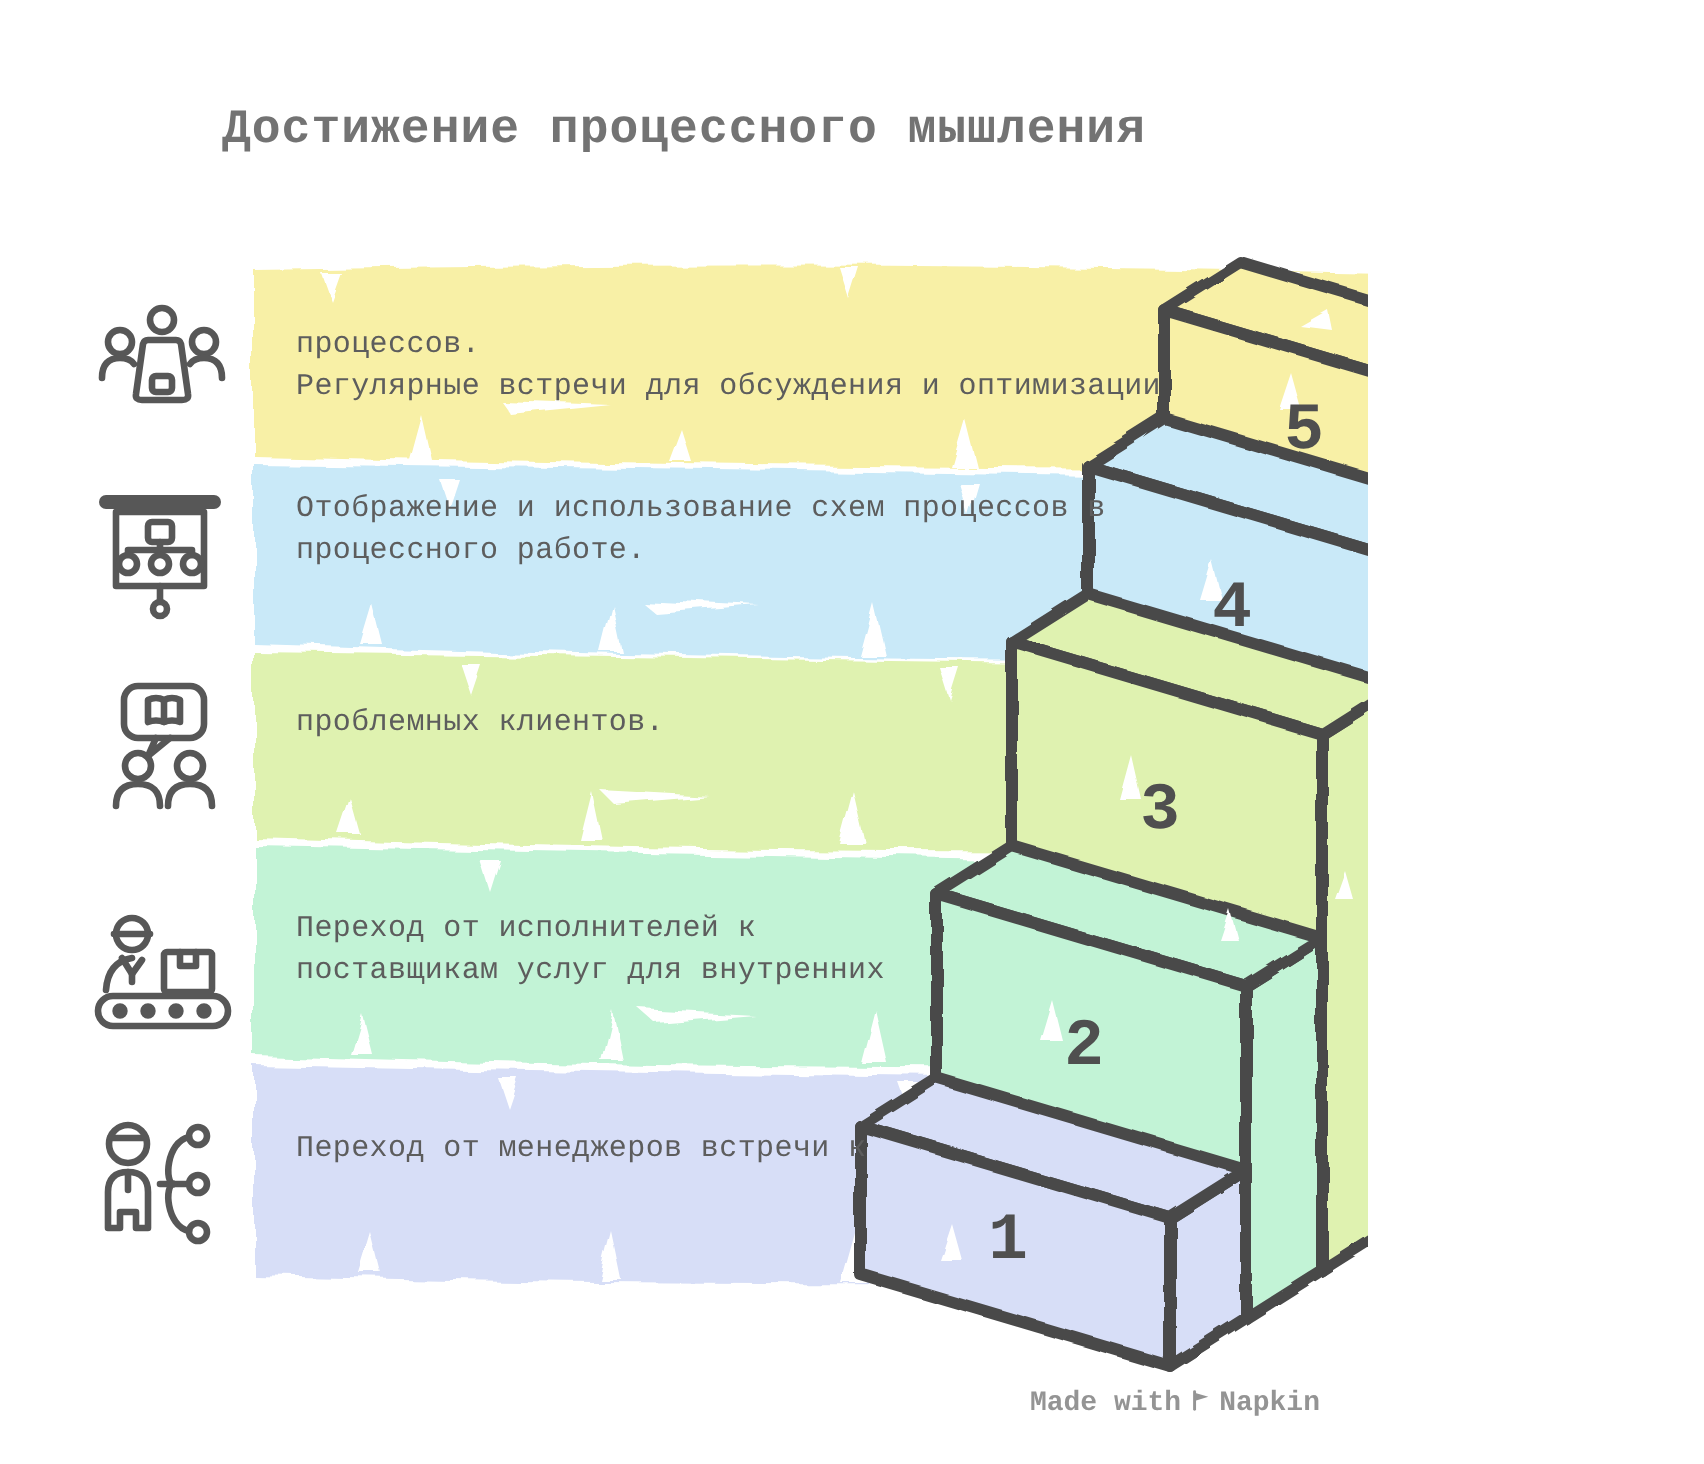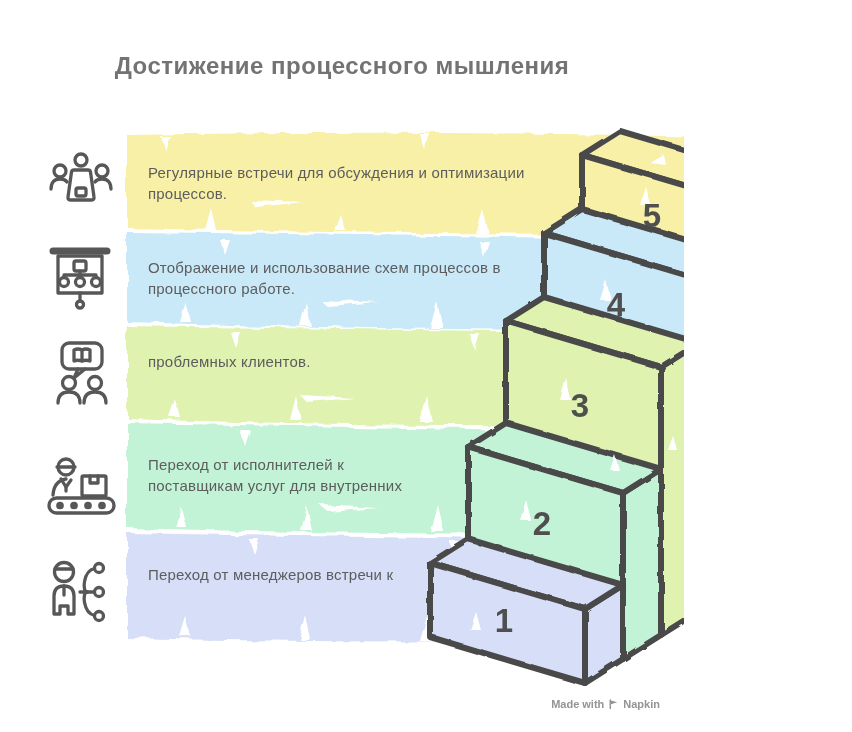--- a/index.html
+++ b/index.html
@@ -1,34 +1,34 @@
 <!DOCTYPE html>
 <html><head>
 <meta charset="utf-8">
 <style>
   html,body{margin:0;padding:0;background:#ffffff;}
   .page{position:relative;width:684px;height:732px;background:#ffffff;overflow:hidden;
-        font-family:Liberation Sans, sans-serif;}
+        font-family:Liberation Mono, monospace;}
   .title{position:absolute;top:52px;left:0;width:100%;text-align:center;
          font-size:24px;font-weight:bold;color:#737373;letter-spacing:0.5px;}
   .scene{position:absolute;left:0;top:0;}
   .band-text{position:absolute;left:148px;font-size:15px;line-height:21px;
              color:#5d5d5d;letter-spacing:0.2px;}
   .band-text div{white-space:nowrap;}
-  .bt-1{top:162px;} .bt-2{top:257px;} .bt-3{top:351px;} .bt-4{top:454px;} .bt-5{top:564px;}
+  .bt-1{top:162px;} .bt-2{top:244px;} .bt-3{top:351px;} .bt-4{top:454px;} .bt-5{top:564px;}
   .step-num{position:absolute;width:44px;height:40px;line-height:40px;text-align:center;
             font-size:33px;font-weight:bold;color:#4f4f4f;}
   .n5{left:630px;top:196px;} .n4{left:594px;top:285px;} .n3{left:558px;top:386px;}
   .n2{left:520px;top:504px;} .n1{left:482px;top:601px;}
   .icon{position:absolute;}
   .ic-1{left:48px;top:149px;} .ic-2{left:49px;top:244px;} .ic-3{left:53px;top:340px;}
   .ic-4{left:44px;top:455px;} .ic-5{left:47px;top:558px;}
   .icon svg{stroke:#575757;fill:none;stroke-width:3.3;stroke-linecap:round;stroke-linejoin:round;}
   .watermark{position:absolute;right:24px;bottom:22px;display:flex;align-items:flex-start;gap:4px;
-             font-size:11px;font-weight:bold;color:#949494;}
+             font-size:14px;font-weight:bold;color:#949494;}
   .watermark svg{display:block;}
 </style>
 </head>
 <body>
 
 <div class="page">
 
   <div class="title">Достижение процессного мышления</div>
 
   <svg class="scene" width="852" height="732" viewBox="0 0 852 732">
@@ -87,22 +87,22 @@
     </g>
   </svg>
 
   <div class="step-num n5">5</div>
   <div class="step-num n4">4</div>
   <div class="step-num n3">3</div>
   <div class="step-num n2">2</div>
   <div class="step-num n1">1</div>
 
   <div class="band-text bt-1">
+    <div>процессов.</div>
     <div>Регулярные встречи для обсуждения и оптимизации</div>
-    <div>процессов.</div>
   </div>
   <div class="band-text bt-2">
     <div>Отображение и использование схем процессов в</div>
     <div>процессного работе.</div>
   </div>
   <div class="band-text bt-3">
     <div>проблемных клиентов.</div>
   </div>
   <div class="band-text bt-4">
     <div>Переход от исполнителей к</div>

